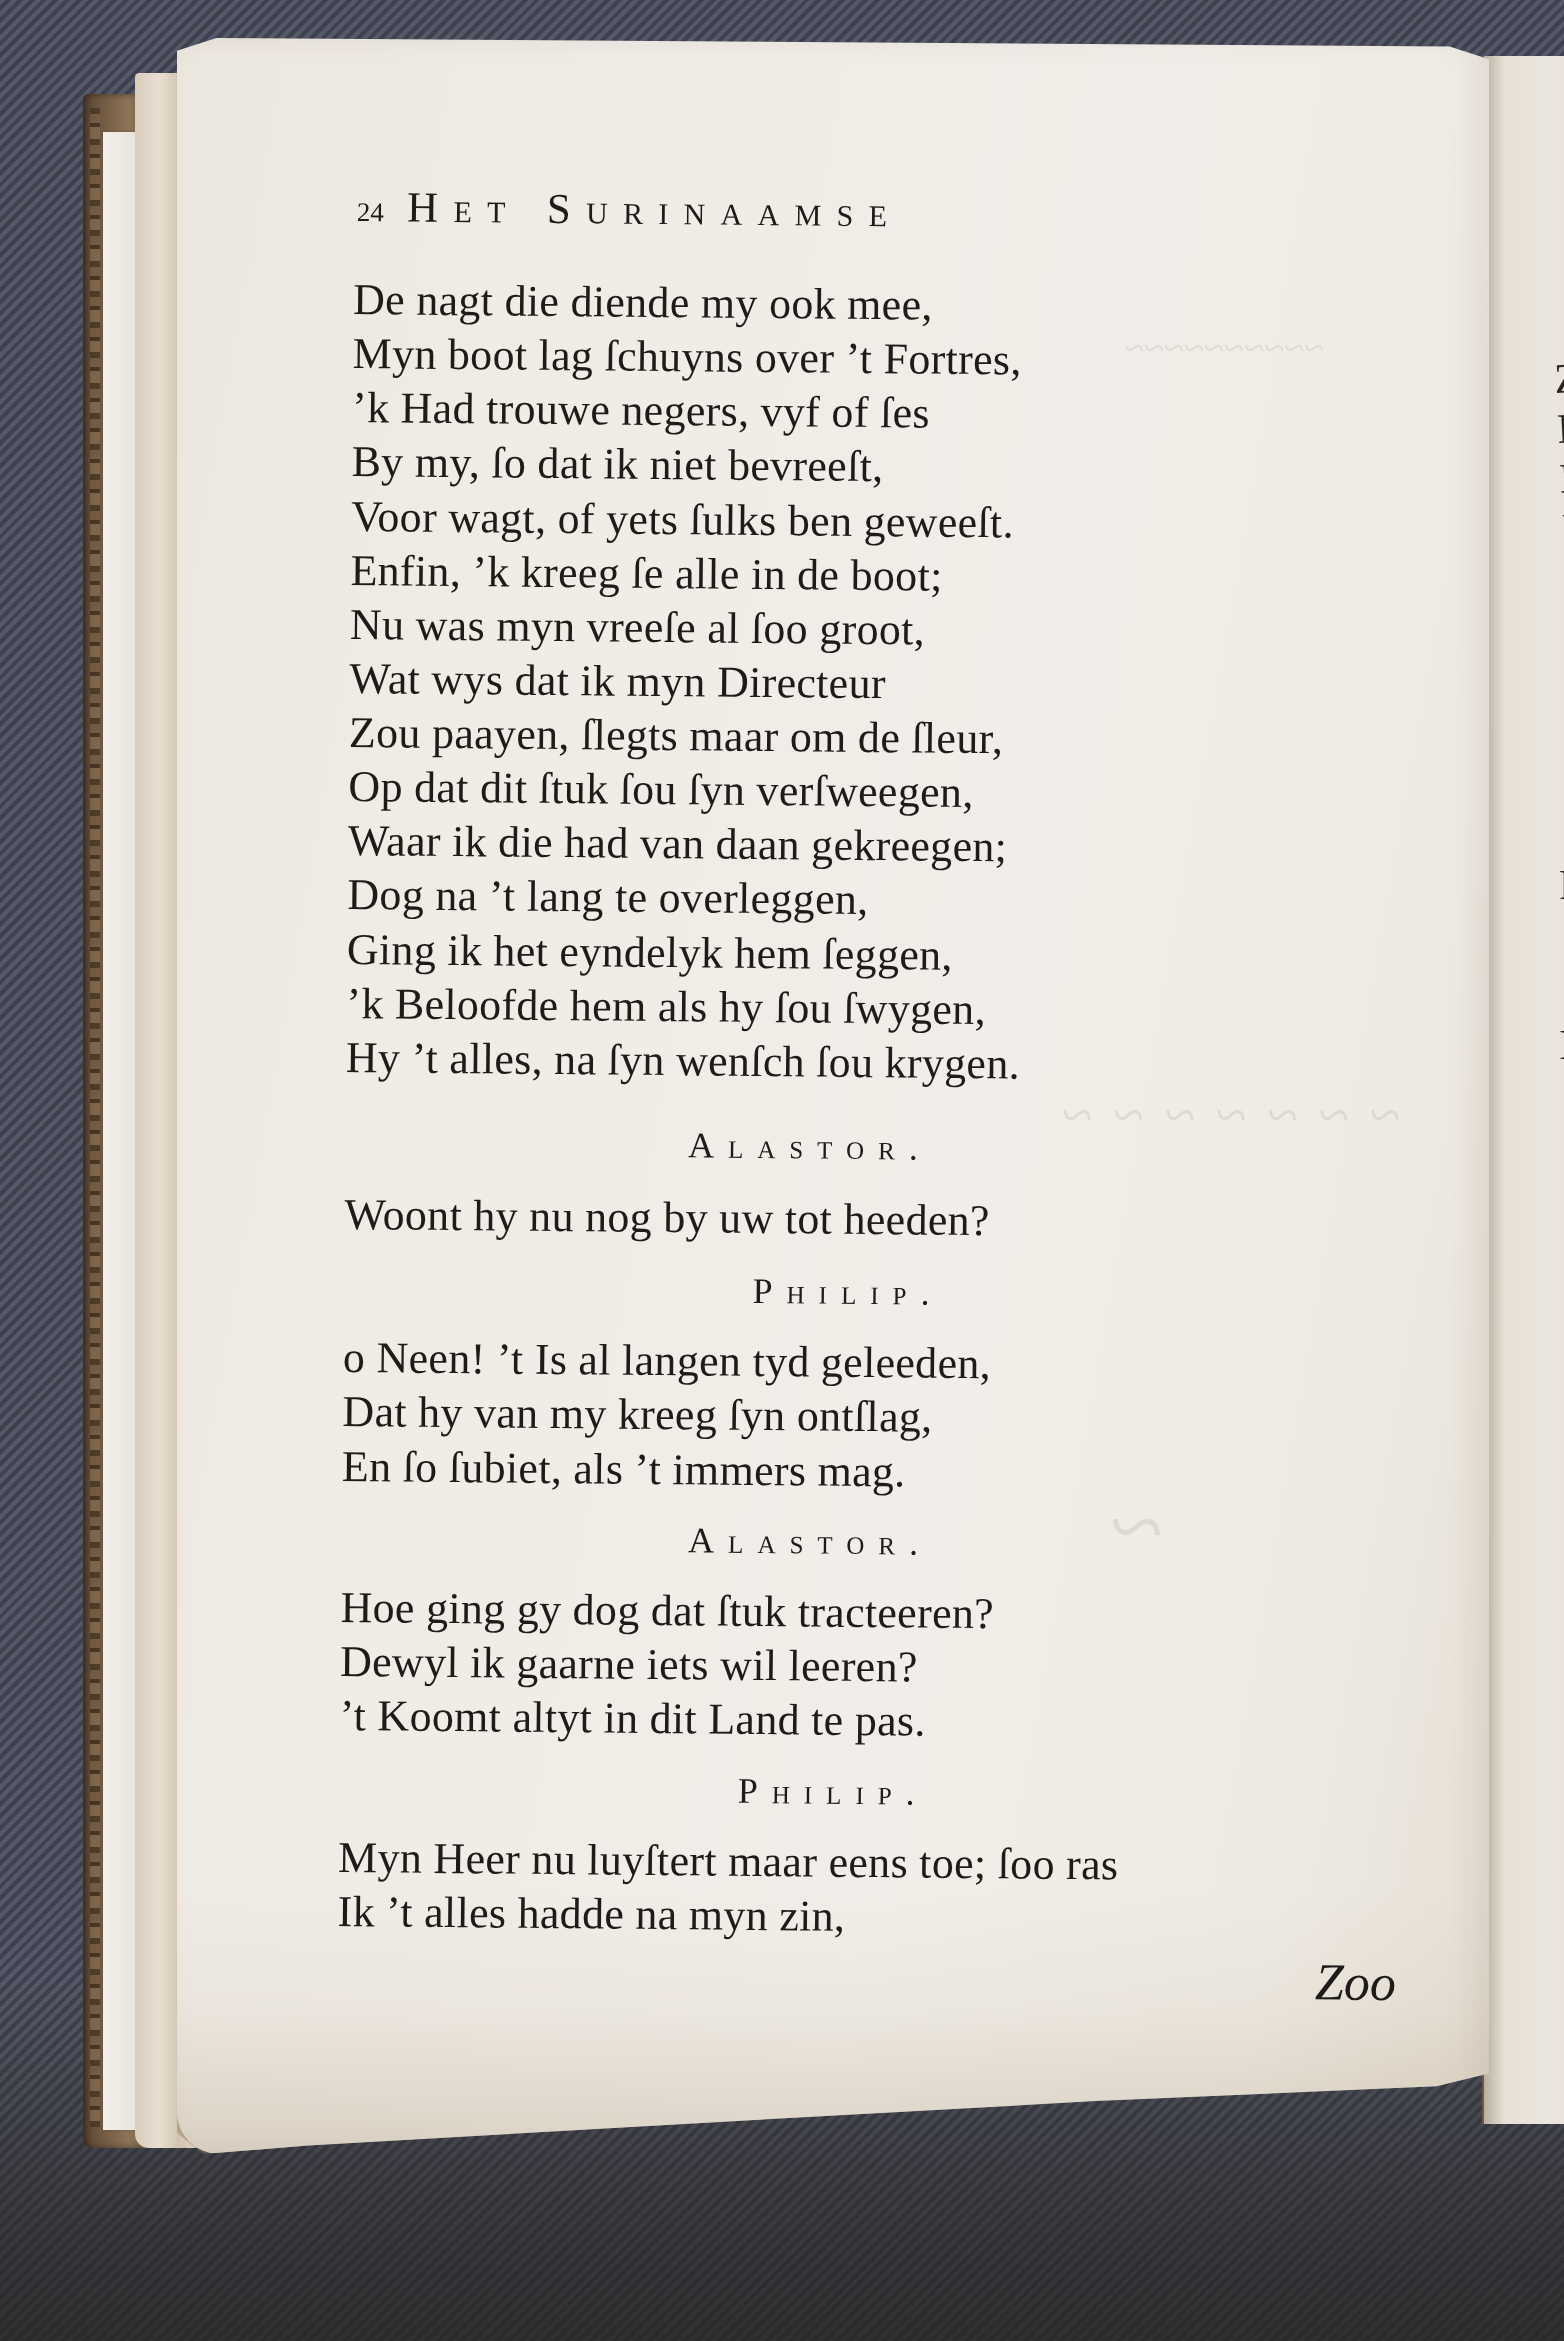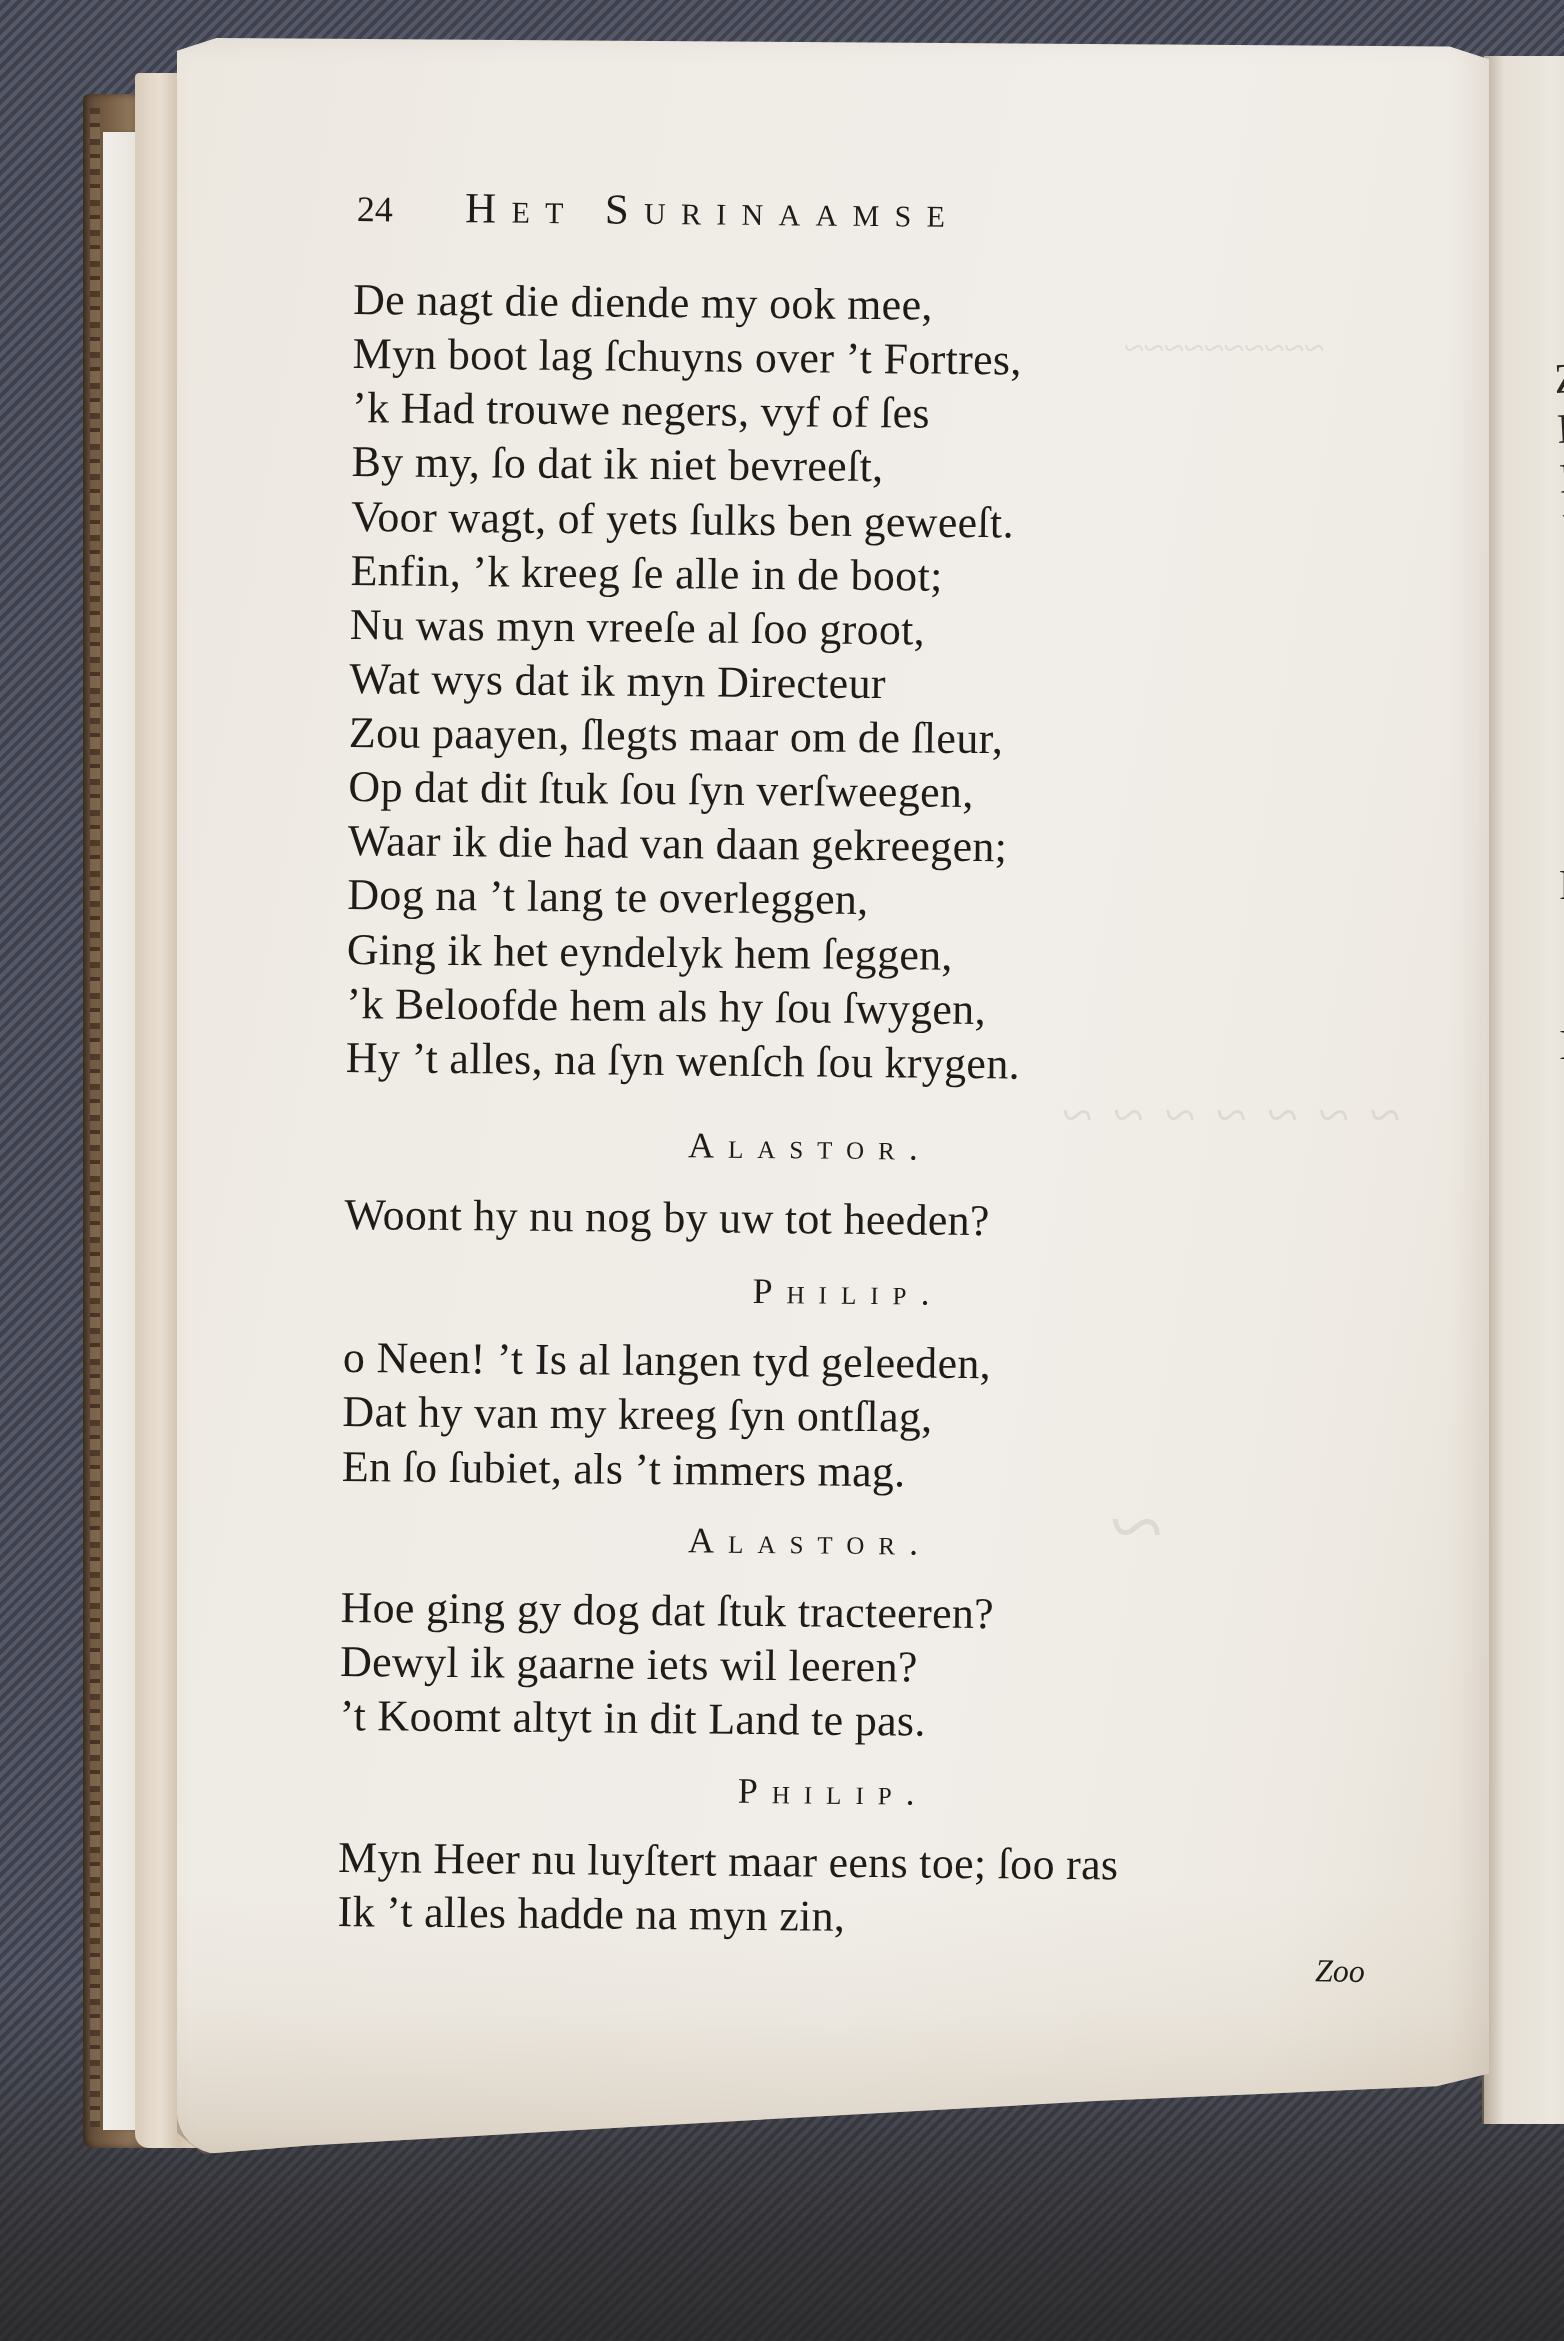--- a/index.html
+++ b/index.html
@@ -102,23 +102,22 @@
     }
     .running-head {
       position: absolute;
       left: 357px; top: 182px;
       width: 1041px;
       font-size: 43px;
       letter-spacing: 12.5px;
     }
     .running-head .page-number {
       display: inline-block;
-      font-size: 36px;
+      font-size: 27px;
       letter-spacing: 0;
-      margin-right: 49px;
       text-align: center;
     }
     .running-head .title {
       display: inline-block;
       font-variant: small-caps;
       letter-spacing: 15.3px;
     }
     .line {
       position: absolute;
       left: 354px;
@@ -129,21 +128,21 @@
     .speaker {
       position: absolute;
       font-size: 36px;
       font-variant: small-caps;
       letter-spacing: 14px;
       white-space: nowrap;
     }
     .catchword {
       position: absolute;
       left: 1332px; top: 1943px;
-      font-size: 32px;
+      font-size: 52px;
       font-style: italic;
     }
     .show-through {
       position: absolute;
       color: rgba(60,55,50,0.10);
       font-size: 37px;
       white-space: nowrap;
       transform: scaleX(-1);
     }
   </style>

